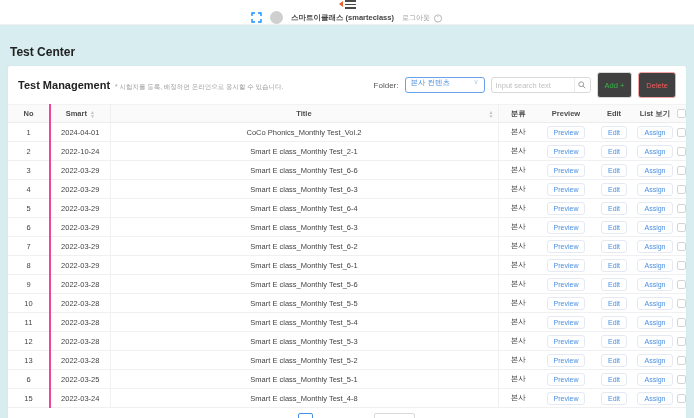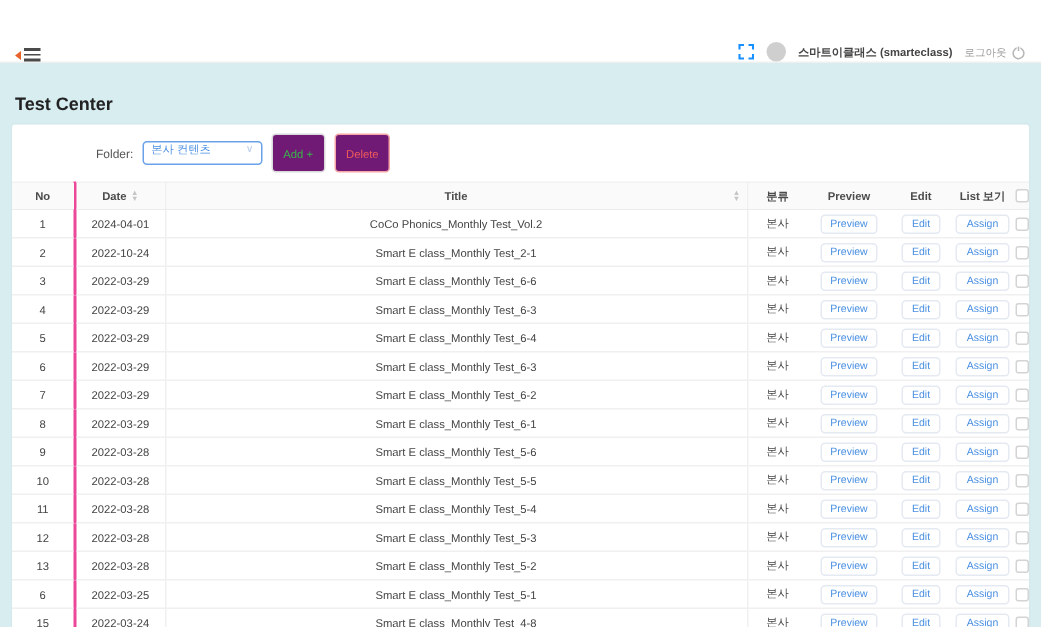--- a/index.html
+++ b/index.html
@@ -7,24 +7,25 @@
   body {
     font-family:"Liberation Sans", sans-serif;
     background:#d7edf0;
     color:#333;
     overflow:hidden;
     font-size:8px;
   }
 
   
   .topbar {
-    height:42px; background:#fff;
-    display:flex; align-items:flex-end; justify-content:space-between;
+    height:25px; background:#fff;
+    display:flex; align-items:center; justify-content:space-between;
     padding:0 10px;
     border-bottom:1px solid #f0f0f0;
+    flex-direction:column;
   }
   .menu-fold { display:flex; align-items:center; cursor:pointer; }
   .menu-fold .bars { display:flex; flex-direction:column; gap:2px; }
   .menu-fold .bar { width:11px; height:1.6px; background:#4a4a4a; }
   .menu-fold .arrow {
     width:0; height:0; margin-right:2px;
     border-top:3px solid transparent; border-bottom:3px solid transparent;
     border-right:4px solid #e8622c;
   }
   .topbar-right { display:flex; align-items:center; gap:8px; }
@@ -64,21 +65,21 @@
     border:1px solid #d9d9d9; border-radius:3px; background:#fff; overflow:hidden;
   }
   .search-box input {
     flex:1; border:none; outline:none; font-size:7.5px; padding:0 4px;
     font-family:"Liberation Sans", sans-serif; color:#555; min-width:0;
   }
   .search-box input::placeholder { color:#c0c0c0; }
   .search-btn { width:16px; height:100%; display:flex; align-items:center; justify-content:center;
     border-left:1px solid #ececec; cursor:pointer; background:#fff; }
   .btn {
-    height:16px; padding:12px 7px; border-radius:3px; background:#701a75;
+    height:16px; padding:12px 7px; border-radius:3px; background:#404040;
     font-size:7.5px; display:flex; align-items:center; cursor:pointer;
     font-family:"Liberation Sans", sans-serif;
   }
   .btn-add { border:1px solid #d9d9d9; color:#39b54a; }
   .btn-delete { border:1px solid #f5a5a5; color:#f25c5c; }
 
   
   table { width:100%; border-collapse:collapse; table-layout:fixed; flex:0 0 auto; }
   th, td { font-weight:normal; text-align:center; overflow:hidden; white-space:nowrap; }
   thead th {
@@ -164,46 +165,59 @@
         </svg>
       </span>
     </span>
   </div>
 </div>
 
 <div class="page-title">Test Center</div>
 
 <div class="panel">
   <div class="panel-toolbar">
+    <div class="panel-title-wrap">
+      <span class="panel-title">Test Management</span>
+      <span class="panel-note">* 시험지를 등록, 배정하면 온라인으로 응시할 수 있습니다.</span>
+    </div>
     <div class="toolbar-right">
       <span class="folder-label">Folder:</span>
       <div class="folder-select">
         <span>본사 컨텐츠</span>
         <span class="caret">∨</span>
+      </div>
+      <div class="search-box">
+        <input type="text" placeholder="Input search text" style="">
+        <span class="search-btn">
+          <svg width="8" height="8" viewBox="0 0 8 8">
+            <circle cx="3.2" cy="3.2" r="2.4" fill="none" stroke="#9b9b9b" stroke-width="1"></circle>
+            <line x1="5" y1="5" x2="7.2" y2="7.2" stroke="#9b9b9b" stroke-width="1"></line>
+          </svg>
+        </span>
       </div>
       <button class="btn btn-add">Add +</button>
       <button class="btn btn-delete">Delete</button>
     </div>
   </div>
 
   <table>
     <colgroup>
       <col class="col-no">
         <col class="col-date">
         <col class="col-title">
         <col class="col-cat">
       <col class="col-preview">
         <col class="col-edit">
         <col class="col-assign">
         <col class="col-check">
     </colgroup>
     <thead>
       <tr>
         <th class="h-no">No</th>
-        <th class="h-date"><span>Date</span><span class="sorter">
+        <th class="h-date"><span>Smart</span><span class="sorter">
               <span>▲</span>
               <span>▼</span>
             </span></th>
         <th class="h-title"><span>Title</span><span class="sorter">
               <span>▲</span>
               <span>▼</span>
             </span></th>
         <th>분류</th>
         <th>Preview</th>
         <th>Edit</th>

